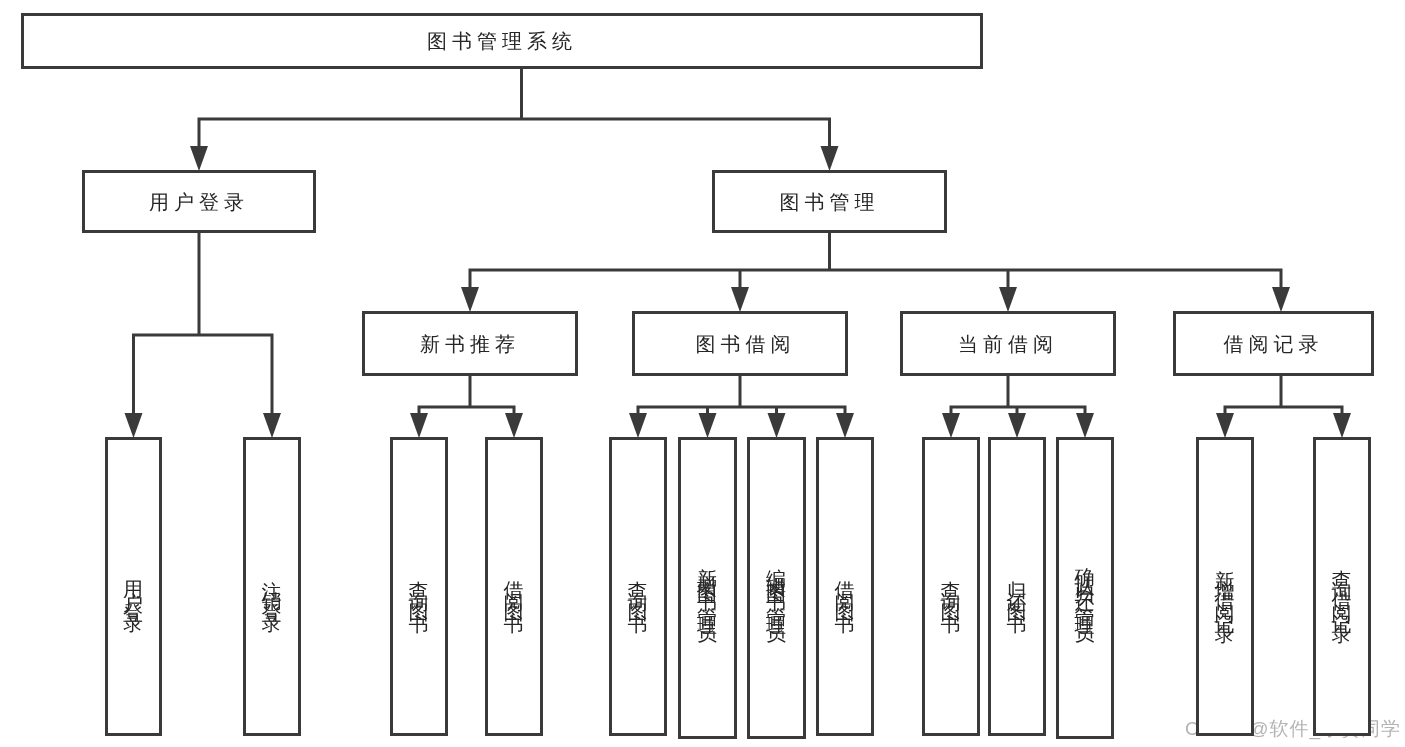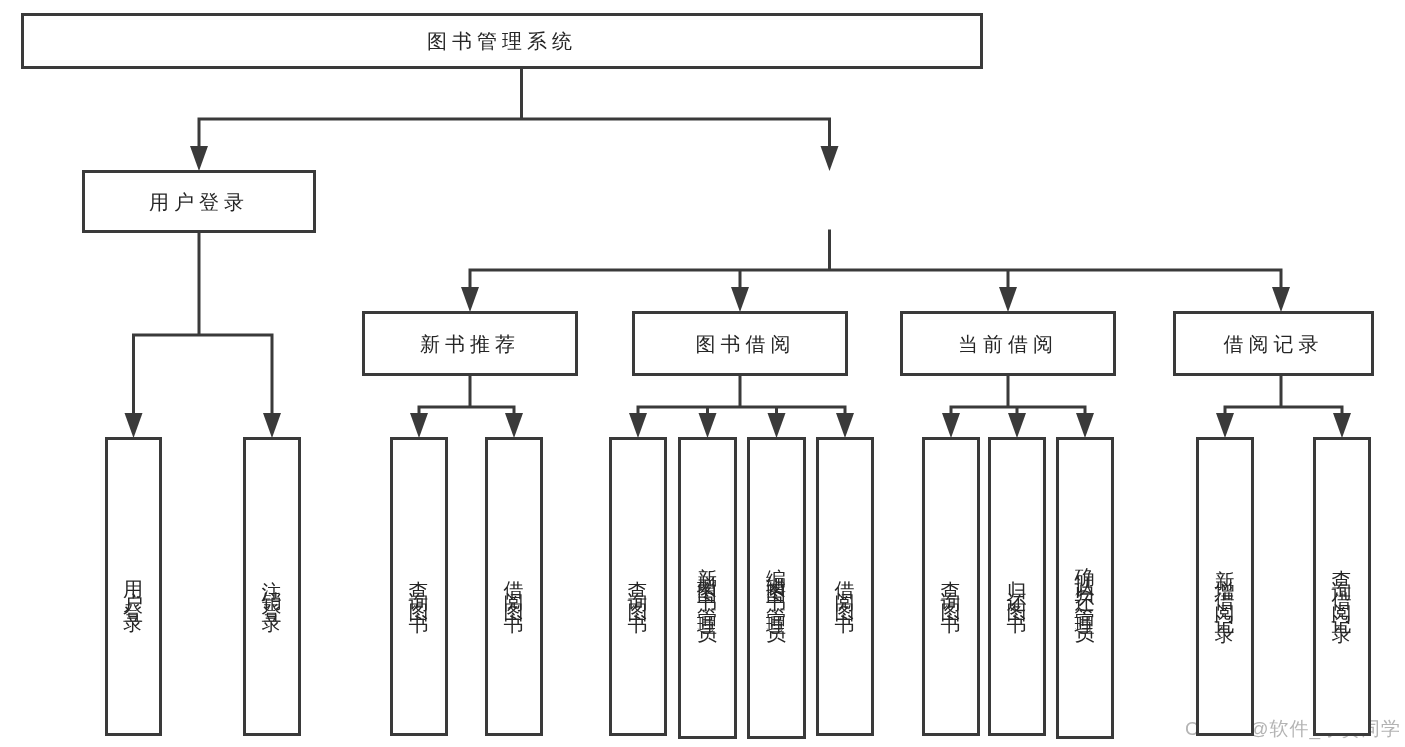--- a/index.html
+++ b/index.html
@@ -69,20 +69,21 @@
       <polygon points="836,413 854,413 845,438" fill="#3a3a3a"></polygon>
       <polygon points="942,413 960,413 951,438" fill="#3a3a3a"></polygon>
       <polygon points="1008,413 1026,413 1017,438" fill="#3a3a3a"></polygon>
       <polygon points="1076,413 1094,413 1085,438" fill="#3a3a3a"></polygon>
       <polygon points="1216,413 1234,413 1225,438" fill="#3a3a3a"></polygon>
       <polygon points="1333,413 1351,413 1342,438" fill="#3a3a3a"></polygon>
     </svg>
   <div class="watermark">CSDN @软件_小贺同学</div>
 <div class="node horizontal" style="left: 21px; top: 13px; width: 962px; height: 56px;">图书管理系统</div>
     <div class="node horizontal" style="left: 82px; top: 170px; width: 234px; height: 63px;">用户登录</div>
+    <div class="node horizontal" style="left: 712px; top: 170px; width: 235px; height: 63px;">图书管理</div>
     <div class="node horizontal" style="left: 362px; top: 311px; width: 216px; height: 65px;">新书推荐</div>
     <div class="node horizontal" style="left: 632px; top: 311px; width: 216px; height: 65px; padding-left: 11px;">图书借阅</div>
     <div class="node horizontal" style="left: 900px; top: 311px; width: 216px; height: 65px;">当前借阅</div>
     <div class="node horizontal" style="left: 1173px; top: 311px; width: 201px; height: 65px;">借阅记录</div>
     <div class="node vertical" style="left: 105px; top: 437px; width: 57px; height: 299px; letter-spacing: 11px;">用户登录</div>
     <div class="node vertical" style="left: 243px; top: 437px; width: 58px; height: 299px; letter-spacing: 11px;">注销登录</div>
     <div class="node vertical" style="left: 390px; top: 437px; width: 58px; height: 299px; letter-spacing: 11px;">查询图书</div>
     <div class="node vertical" style="left: 485px; top: 437px; width: 58px; height: 299px; letter-spacing: 11px;">借阅图书</div>
     <div class="node vertical" style="left: 609px; top: 437px; width: 58px; height: 299px; letter-spacing: 11px;">查询图书</div>
     <div class="node vertical" style="left: 678px; top: 437px; width: 59px; height: 302px; letter-spacing: 8px;">新增图书（管理员）</div>

